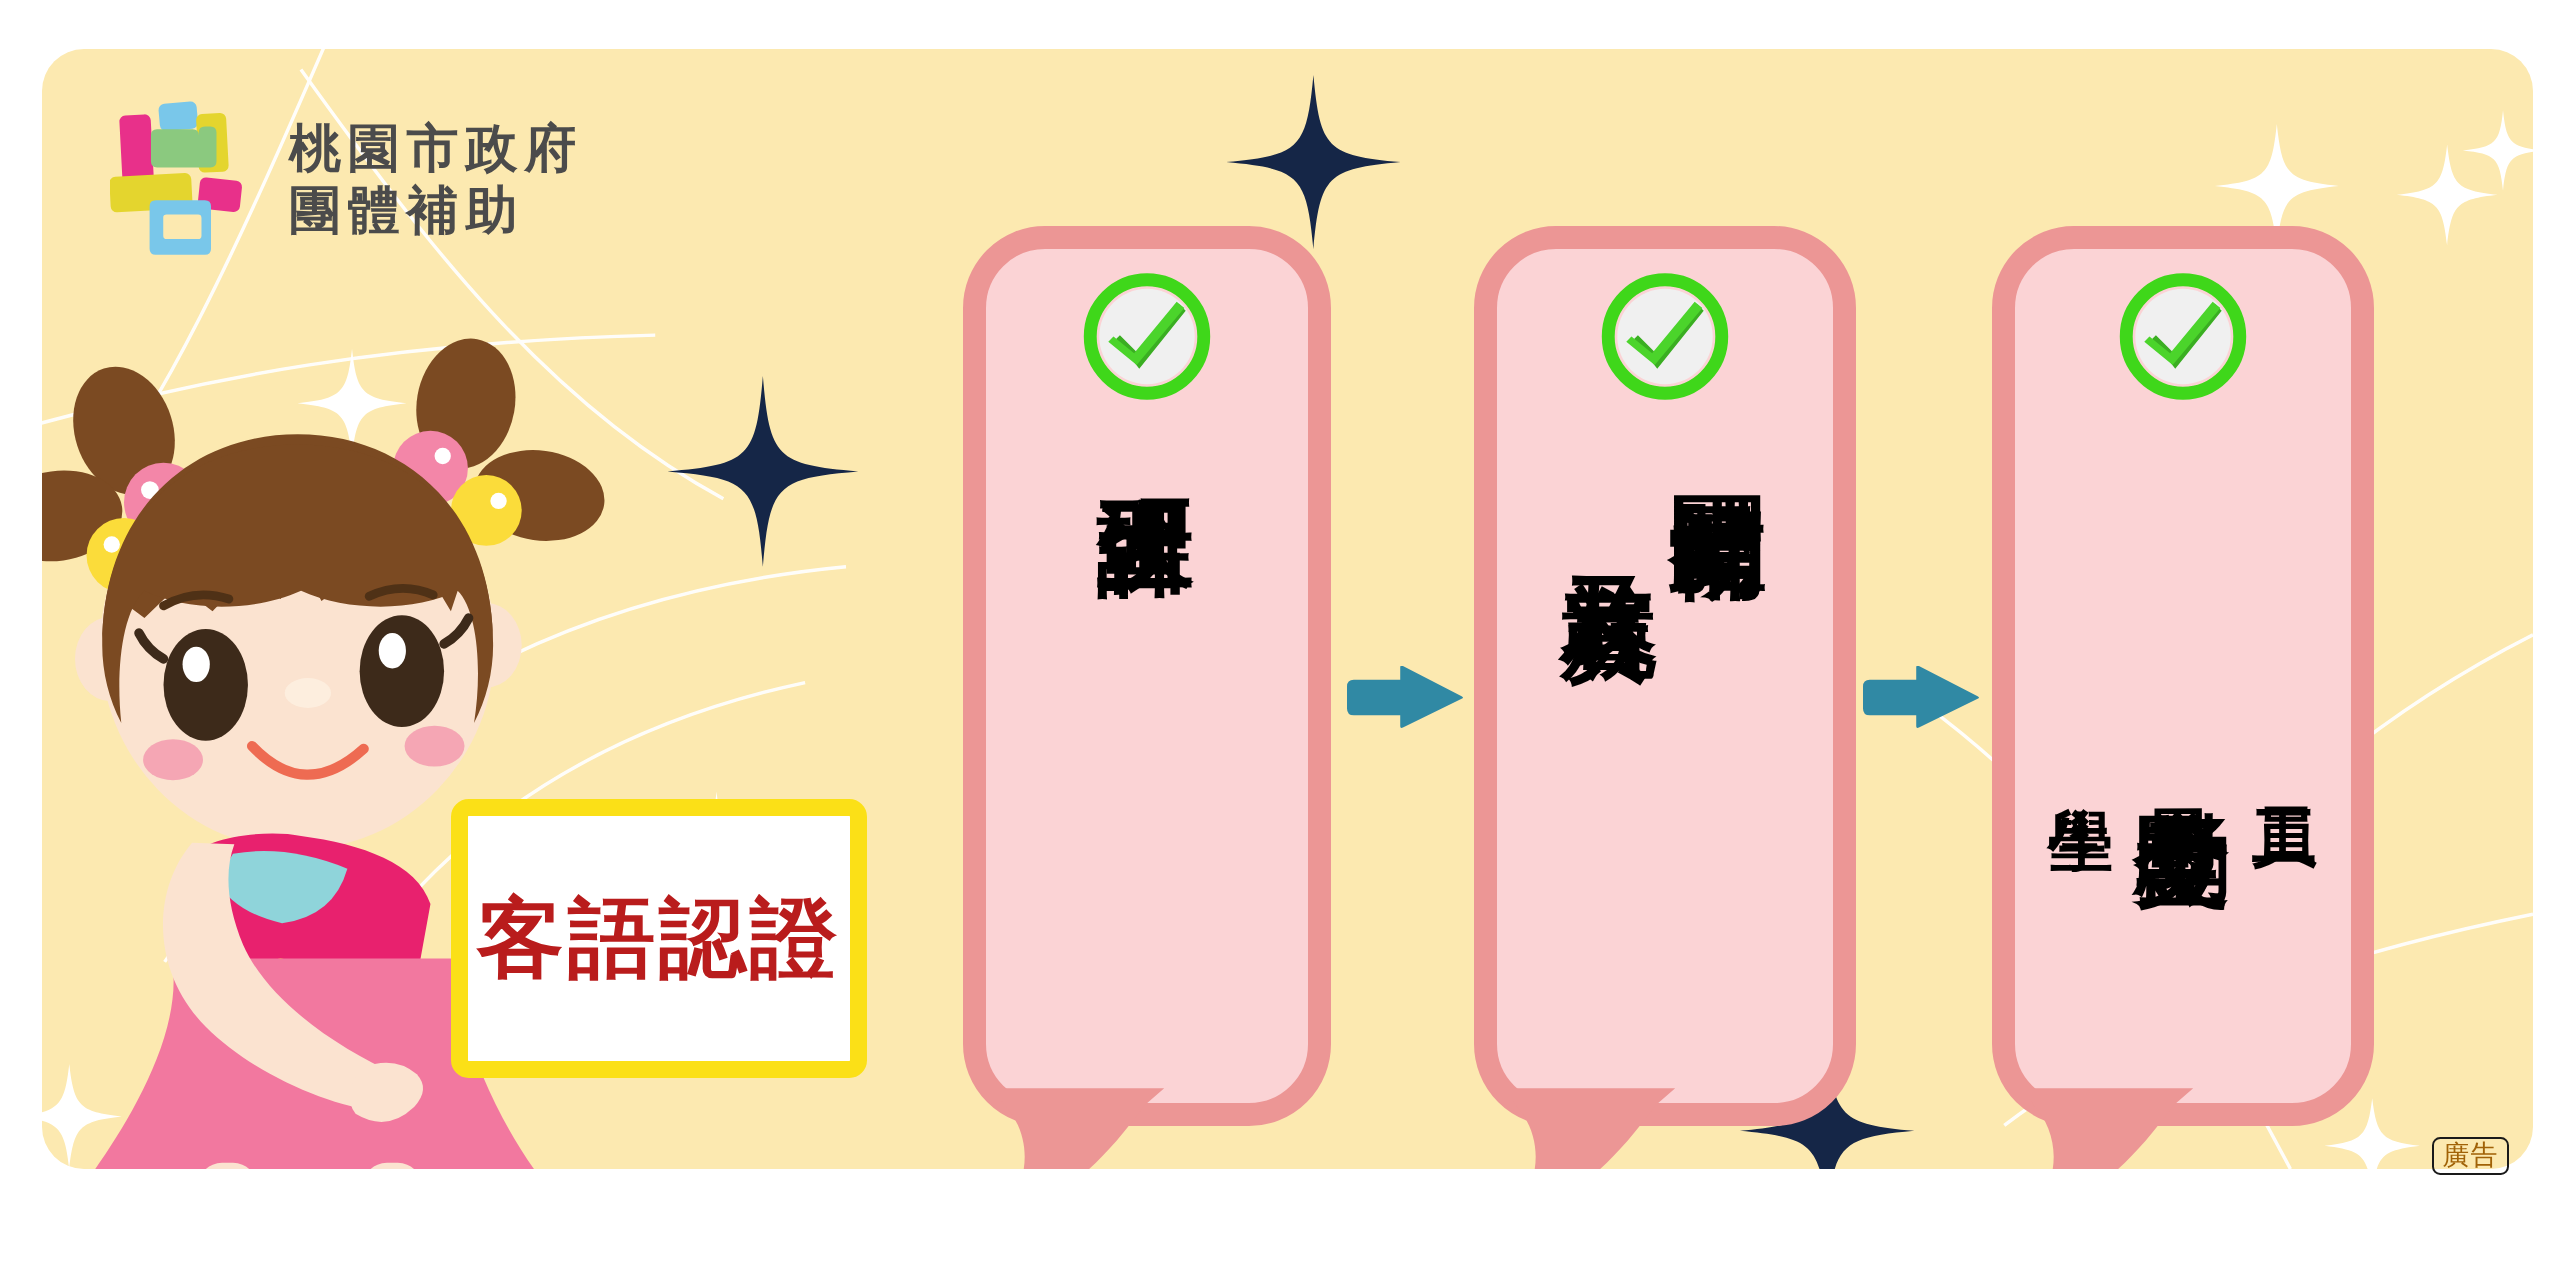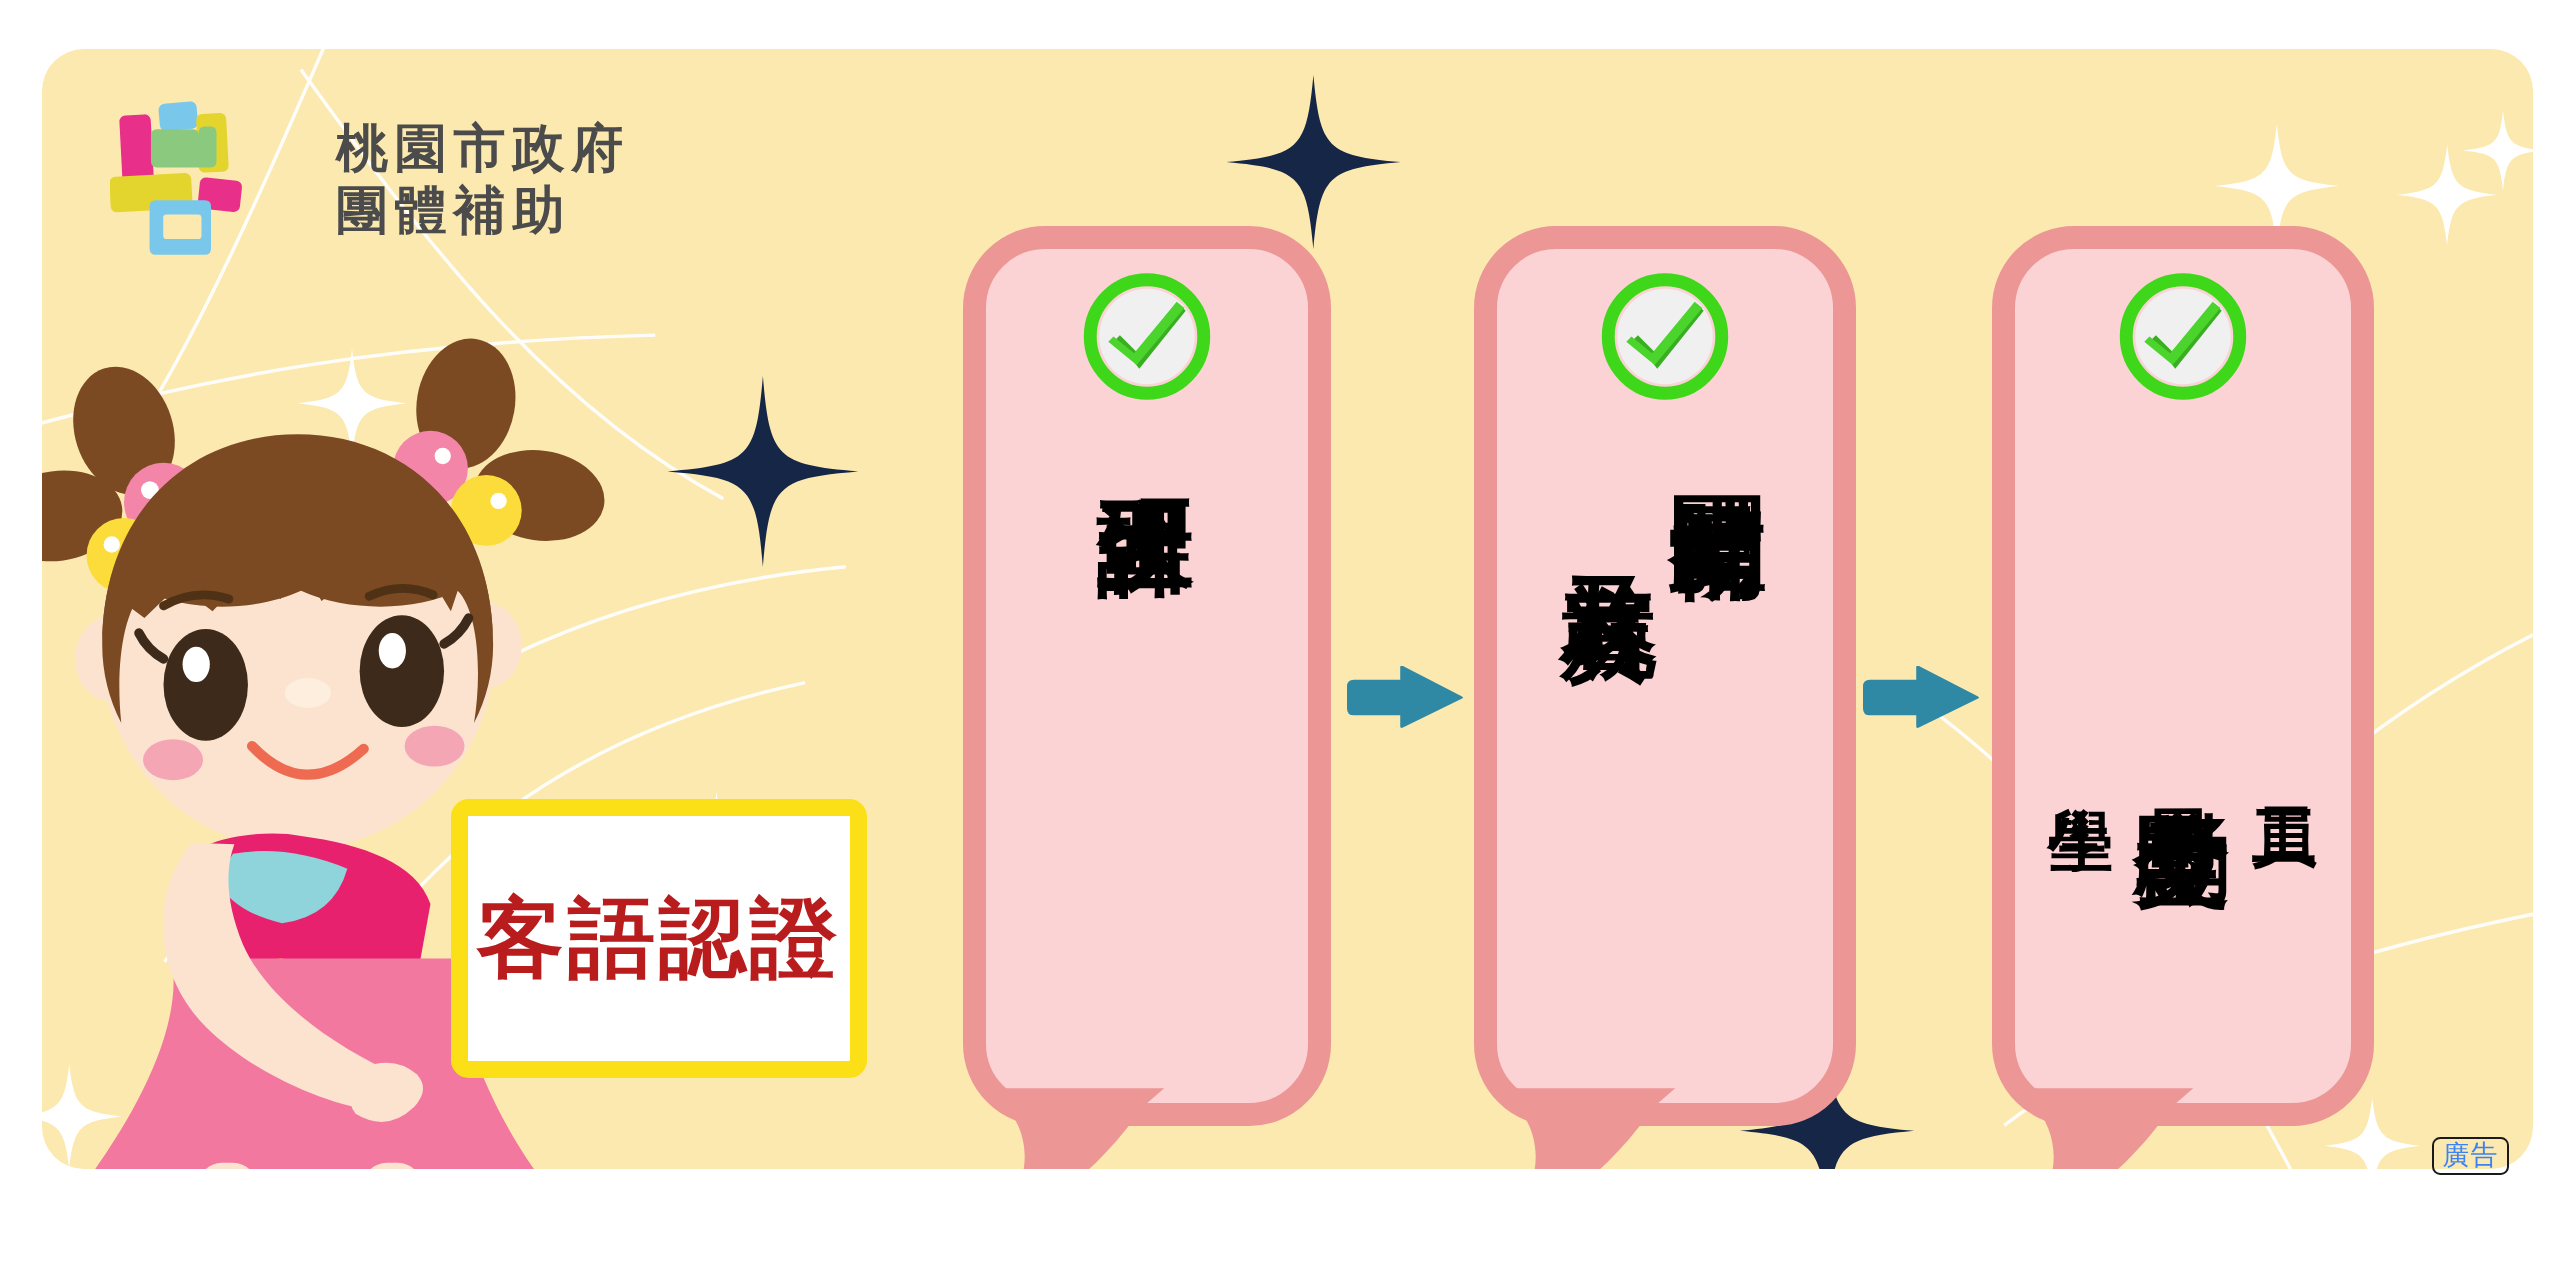--- a/index.html
+++ b/index.html
@@ -19,21 +19,20 @@
   .deco-svg{position:absolute;left:0;top:0;width:100%;height:100%;}
 
   
   #logo-block{position:absolute;left:68px;top:48px;display:flex;align-items:center;gap:22px;}
   #logo-mark{width:157px;height:164px;flex:none;}
   #logo-text{display:flex;flex-direction:column;gap:4.1px;}
   .logo-line{
     font-size:52px;line-height:1.12;color:#4B4B4B;font-weight:700;
     letter-spacing:6.8px;white-space:nowrap;
     font-family:"Liberation Sans","DejaVu Sans",sans-serif;
-    margin-left:47px;
   }
 
   
   #mascot{position:absolute;left:-61px;top:242px;width:681px;height:981px;}
 
   
   #tagline-card{
     position:absolute;left:409px;top:750px;width:416px;height:279px;
     background:#ffffff;border:17.7px solid #FBE017;border-radius:17.7px;
     display:flex;flex-direction:column;align-items:center;justify-content:center;
@@ -80,21 +79,21 @@
   
   .arrow{position:absolute;top:617px;width:116px;height:63px;}
   #arrow-1{left:1305px;}
   #arrow-2{left:1821px;}
 
   
   #ad-badge{
     position:absolute;left:2432px;top:1137px;
     border:2px solid #1a1a1a;border-radius:8.2px;
     padding:2.7px 8.2px 4.8px 8.2px;background:transparent;
-    font-size:27px;line-height:1;color:#3b82f6;letter-spacing:1.4px;
+    font-size:27px;line-height:1;color:#a16207;letter-spacing:1.4px;
     font-family:"Liberation Sans","DejaVu Sans",sans-serif;
   }
 </style>
 </head>
 <body>
 
 <div id="poster">
 
   <svg class="deco-svg" viewBox="0 0 3656 1644" preserveAspectRatio="none">
     <g fill="none" stroke="#FFFFFF" stroke-width="5" opacity="0.95">

